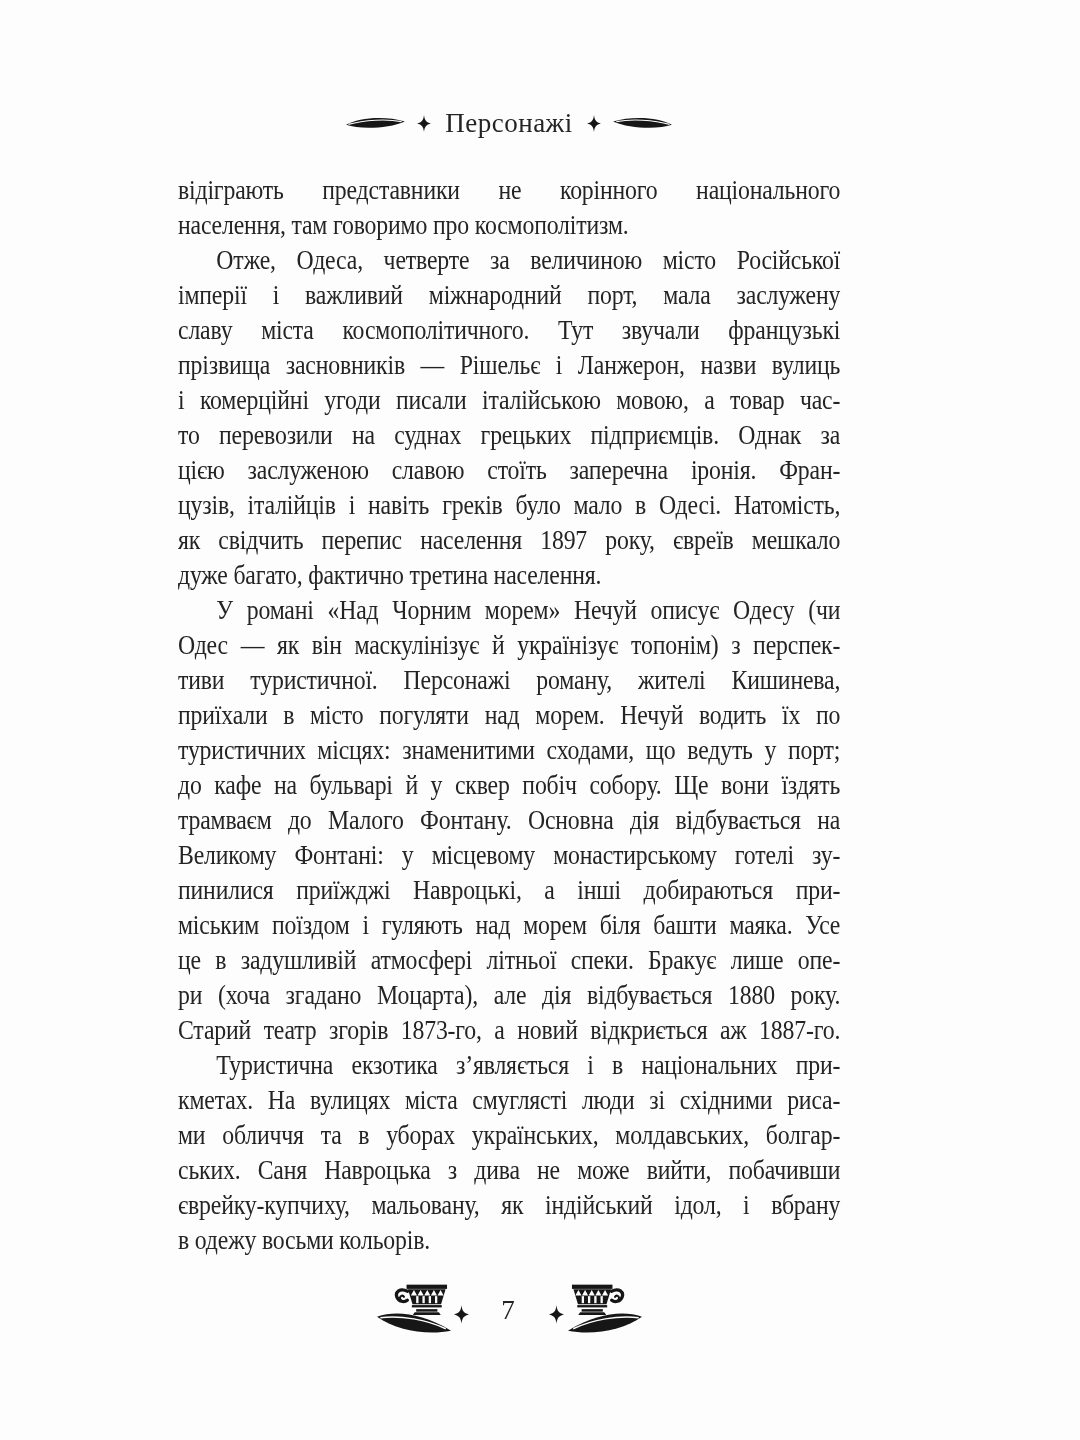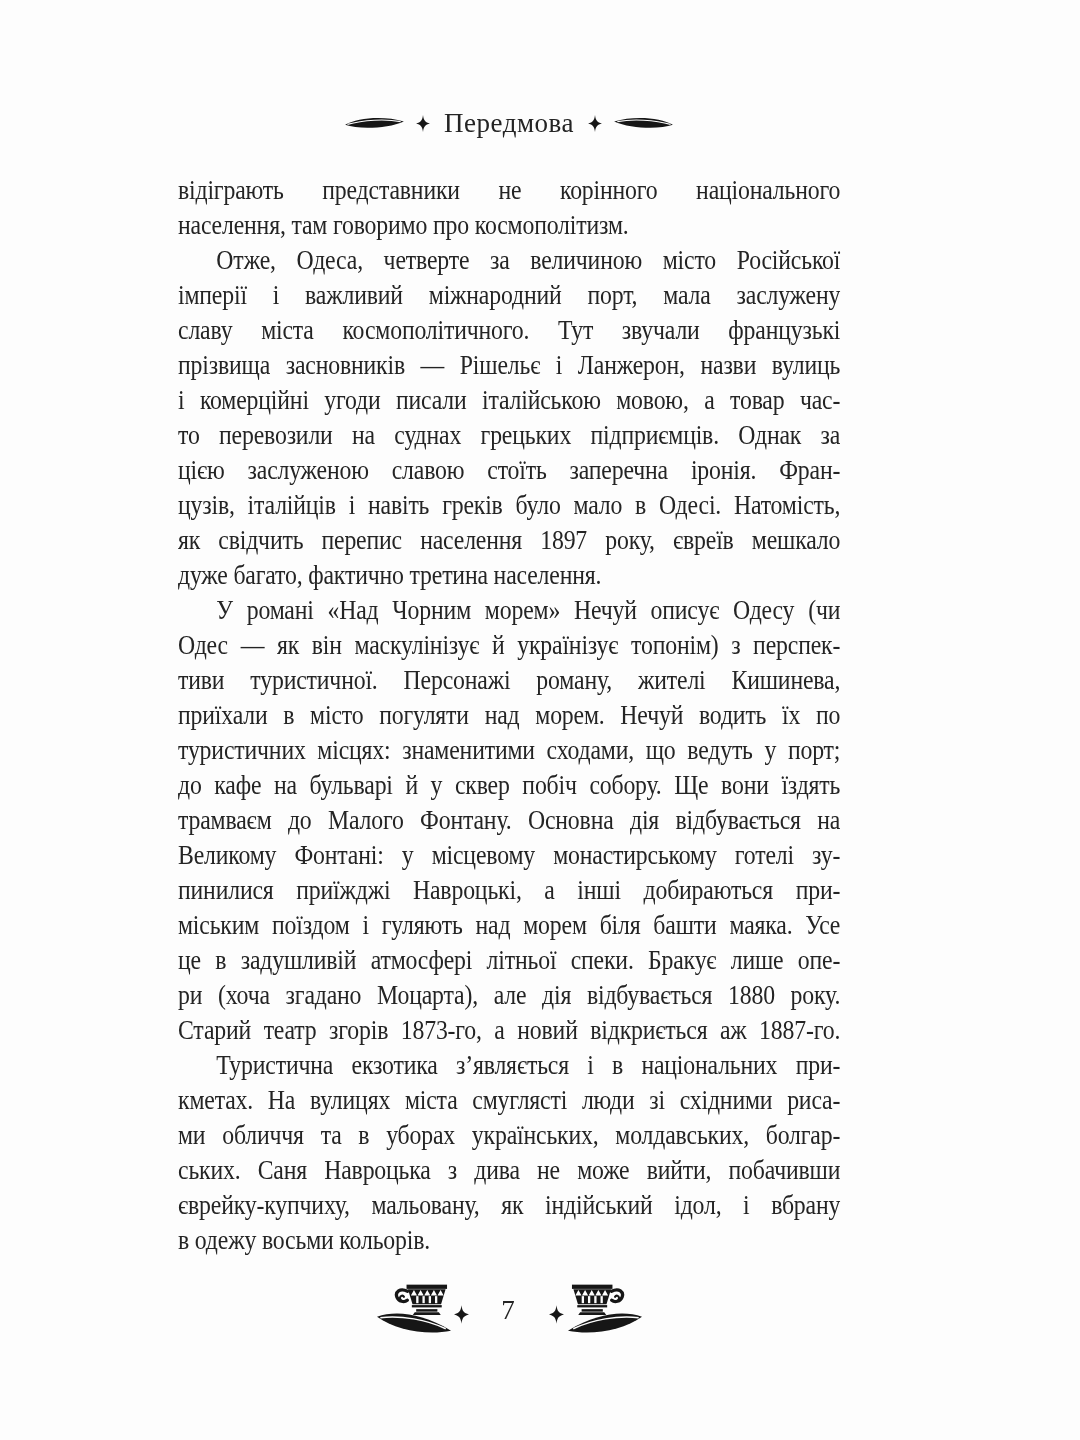--- a/index.html
+++ b/index.html
@@ -105,21 +105,21 @@
     <span class="orn hdr-leaf">
       <svg width="63" height="14">
           <use href="#sym-leaf-h"></use>
         </svg>
     </span>
     <span class="orn hdr-dia">
       <svg width="14" height="17">
           <use href="#sym-diamond"></use>
         </svg>
     </span>
-    <h1 class="title">Передмова</h1>
+    <h1 class="title">Персонажі</h1>
     <span class="orn hdr-dia r">
       <svg width="14" height="17">
           <use href="#sym-diamond"></use>
         </svg>
     </span>
     <span class="orn hdr-leaf mirror">
       <svg width="63" height="14">
           <use href="#sym-leaf-h"></use>
         </svg>
     </span>

